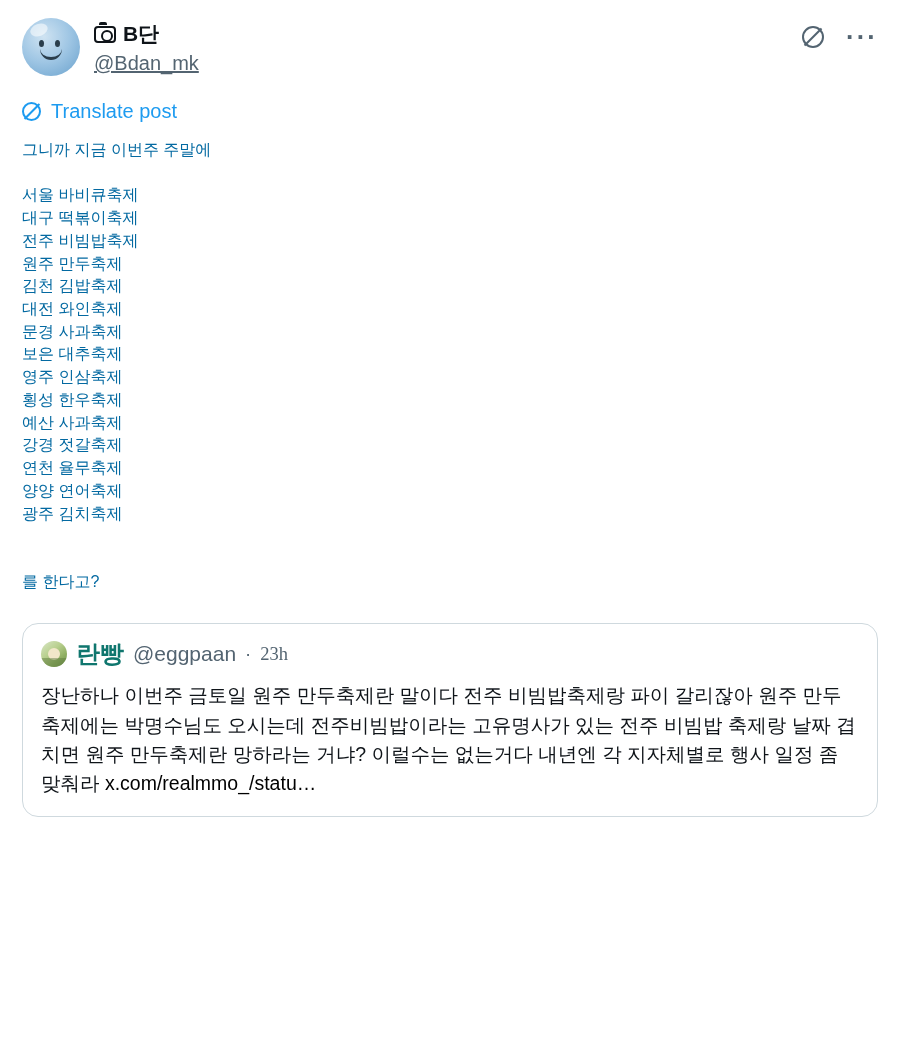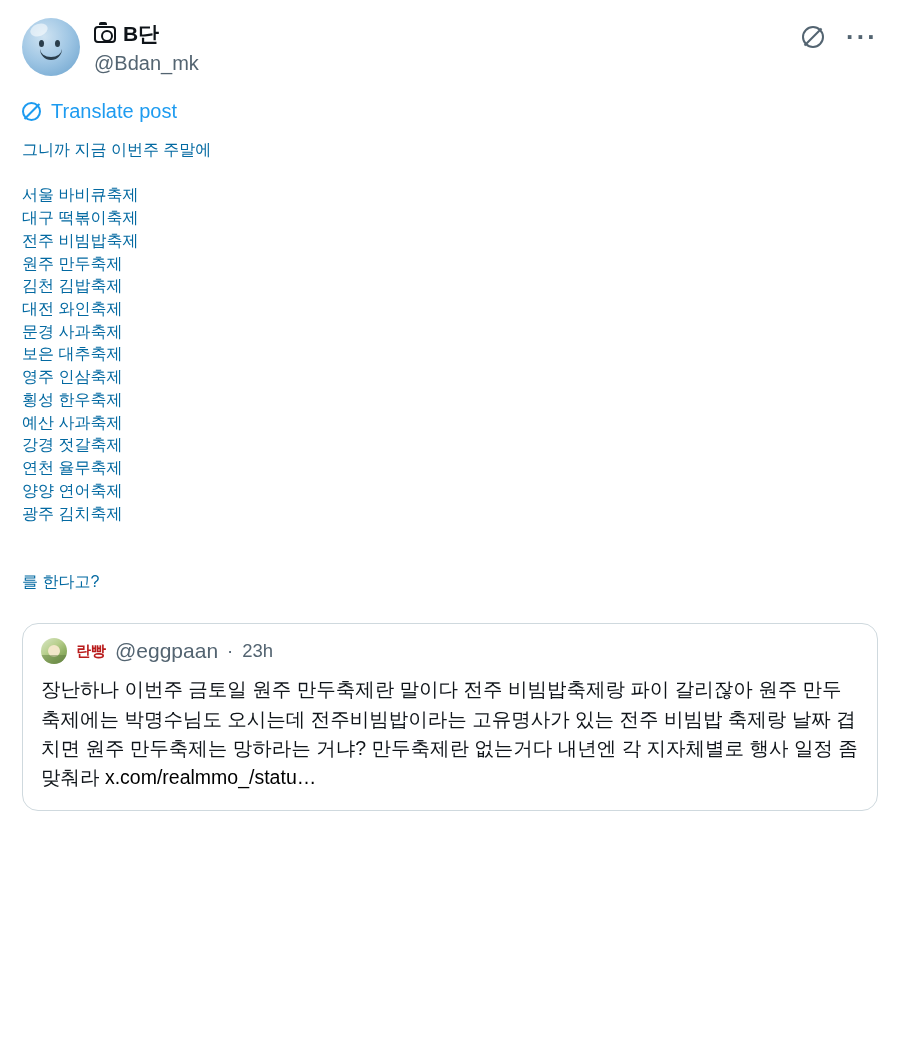--- a/index.html
+++ b/index.html
@@ -103,20 +103,21 @@
   .display-name {
     font-size: 21px;
     font-weight: 700;
     letter-spacing: -0.2px;
     color: #0f1419;
   }
   .handle {
     font-size: 20px;
     color: #536471;
     margin-top: 4px;
+    text-decoration: underline;
   }
   .header-actions {
     position: absolute;
     right: 22px;
     top: 26px;
     display: flex;
     align-items: center;
     gap: 22px;
   }
   .icon-slash-circle {
@@ -211,35 +212,36 @@
   .quote-avatar::after {
     content: "";
     position: absolute;
     width: 26px;
     height: 9px;
     background: rgba(90,120,60,0.45);
     left: 0;
     bottom: 0;
   }
   .quote-name {
-    font-size: 15px;
+    font-size: 24px;
     font-weight: 700;
-    color: #b91c1c;
+    color: #0f766e;
   }
   .quote-handle {
     font-size: 21px;
     color: #536471;
   }
   .quote-dot {
     font-size: 18.5px;
     color: #536471;
   }
   .quote-time {
     font-size: 18.5px;
     color: #536471;
+    font-family: Liberation Serif, serif;
   }
   .quote-text {
     margin-top: 11px;
     font-size: 19.5px;
     line-height: 1.5;
     color: #0f1419;
     word-break: break-word;
   }
   .quote-link {
     color: #000000;
@@ -298,16 +300,16 @@
 를 한다고?</div>
 
   <div class="quote-card">
     <div class="quote-header">
       <div class="quote-avatar"></div>
       <span class="quote-name">란빵</span>
       <span class="quote-handle">@eggpaan</span>
       <span class="quote-dot">·</span>
       <span class="quote-time">23h</span>
     </div>
-    <div class="quote-text"><span>장난하나 이번주 금토일 원주 만두축제란 말이다 전주 비빔밥축제랑 파이 갈리잖아 원주 만두축제에는 박명수님도 오시는데 전주비빔밥이라는 고유명사가 있는 전주 비빔밥 축제랑 날짜 겹치면 원주 만두축제는 망하라는 거냐? 만두축제란 없는거다 내년엔 각 지자체별로 행사 일정 좀 맞춰라 </span><span class="quote-link">x.com/realmmo_/statu…</span></div>
+    <div class="quote-text"><span>장난하나 이번주 금토일 원주 만두축제란 말이다 전주 비빔밥축제랑 파이 갈리잖아 원주 만두축제에는 박명수님도 오시는데 전주비빔밥이라는 고유명사가 있는 전주 비빔밥 축제랑 날짜 겹치면 원주 만두축제란 망하라는 거냐? 이럴수는 없는거다 내년엔 각 지자체별로 행사 일정 좀 맞춰라 </span><span class="quote-link">x.com/realmmo_/statu…</span></div>
   </div>
 
 </div>
 
 </body></html>

